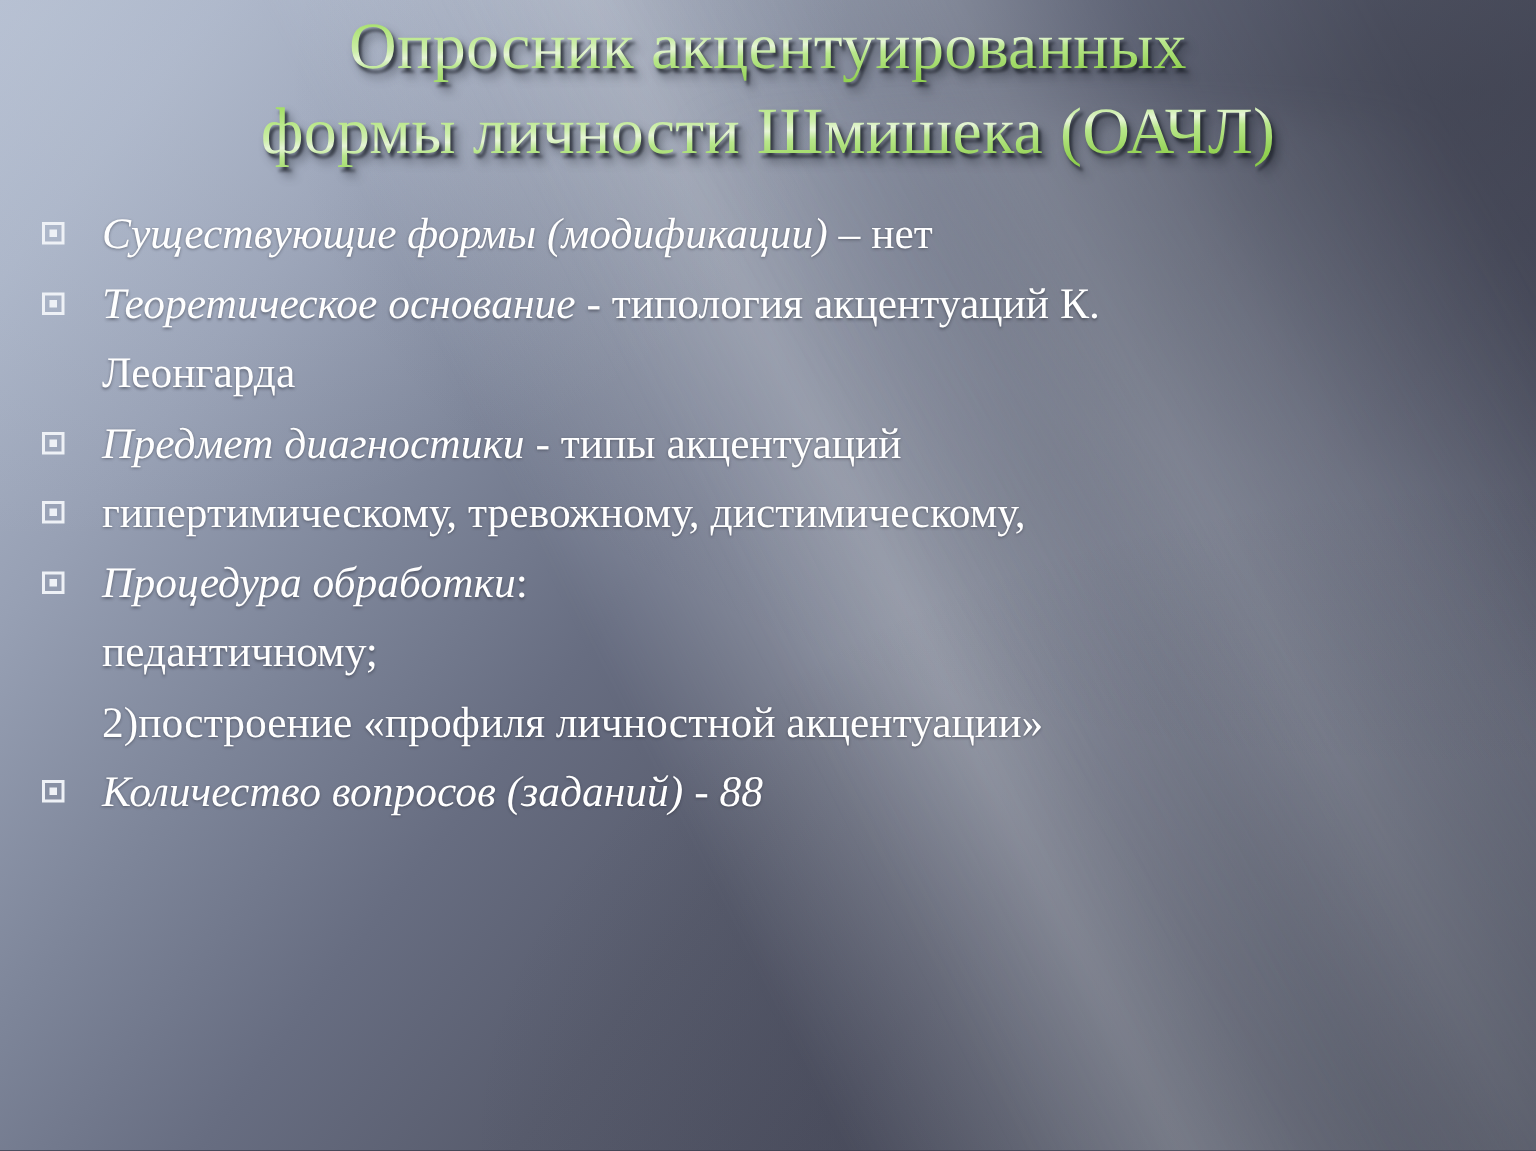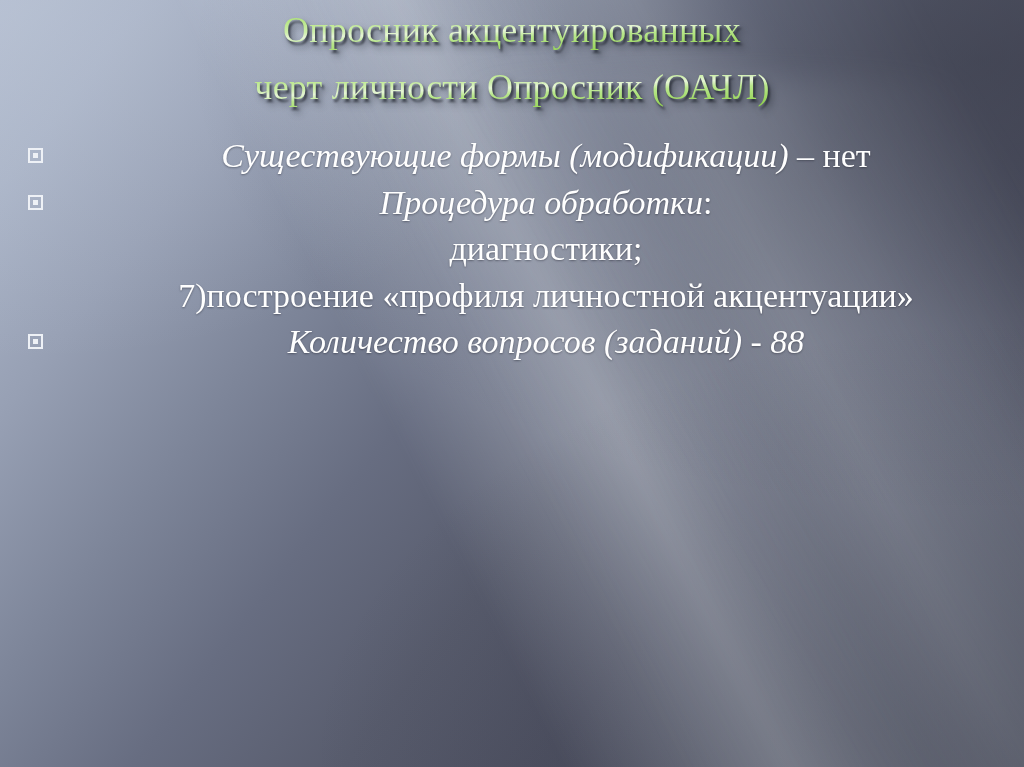--- a/index.html
+++ b/index.html
@@ -94,21 +94,21 @@
     left: 0;
     right: 0;
     top: 2px;
     text-align: center;
     z-index: 5;
   }
 
   #title-block .title-line {
     display: block;
     font-family: "Liberation Serif", "DejaVu Serif", serif;
-    font-size: 36px;
+    font-size: 44px;
     line-height: 57px;
     font-weight: 400;
     letter-spacing: 0.2px;
     white-space: nowrap;
     color: #9fdc60;
     background-image: linear-gradient(178deg,
         #8fcf4e 0%,
         #a6e069 22%,
         #cdeeab 44%,
         #e6f5d6 50%,
@@ -155,25 +155,24 @@
     position: absolute;
     left: 3px;
     top: 3px;
     width: 5px;
     height: 5px;
     background: #eef1f6;
   }
 
   .line {
     display: block;
-    font-size: 34px;
+    font-size: 29px;
     line-height: 46.5px;
     white-space: nowrap;
     text-shadow: 0 1px 2px rgba(30,34,44,0.45);
-    text-align: center;
   }
 
   .em {
     font-style: italic;
   }
 
   .plain {
     font-style: normal;
   }
 </style>
@@ -182,41 +181,51 @@
 
 <div id="slide">
 
   <div class="streak-a"></div>
   <div class="streak-b"></div>
   <div class="streak-c"></div>
   <div class="vignette"></div>
 
   <div id="title-block">
     <span class="title-line">Опросник акцентуированных</span>
-    <span class="title-line">черт личности Опросник (ОАЧЛ)</span>
+    <span class="title-line">формы личности Шмишека (ОАЧЛ)</span>
   </div>
 
   <div id="body-block">
 
     <div class="bullet-item">
       <span class="bullet-marker"></span>
       <span class="line"><span class="em">Существующие формы (модификации)</span><span class="plain"> – нет</span></span>
     </div>
 
-
-
-    <div class="bullet-item">
-      <span class="bullet-marker"></span>
+    <div class="bullet-item">
+      <span class="bullet-marker"></span>
+      <span class="line"><span class="em">Теоретическое основание</span><span class="plain"> - типология акцентуаций К.</span></span>
+      <span class="line"><span class="plain">Леонгарда</span></span>
+    </div>
+
+    <div class="bullet-item">
+      <span class="bullet-marker"></span>
+      <span class="line"><span class="em">Предмет диагностики</span><span class="plain"> - типы акцентуаций</span></span>
+    </div>
+
+    <div class="bullet-item">
+      <span class="bullet-marker"></span>
+      <span class="line"><span class="plain">гипертимическому, тревожному, дистимическому,</span></span>
     </div>
 
     <div class="bullet-item">
       <span class="bullet-marker"></span>
       <span class="line"><span class="em">Процедура обработки</span><span class="plain">:</span></span>
-      <span class="line"><span class="plain">диагностики;</span></span>
-      <span class="line"><span class="plain">7)построение «профиля личностной акцентуации»</span></span>
+      <span class="line"><span class="plain">педантичному;</span></span>
+      <span class="line"><span class="plain">2)построение «профиля личностной акцентуации»</span></span>
     </div>
 
     <div class="bullet-item">
       <span class="bullet-marker"></span>
       <span class="line"><span class="em">Количество вопросов (заданий) - 88</span></span>
     </div>
 
   </div>
 </div>
 

